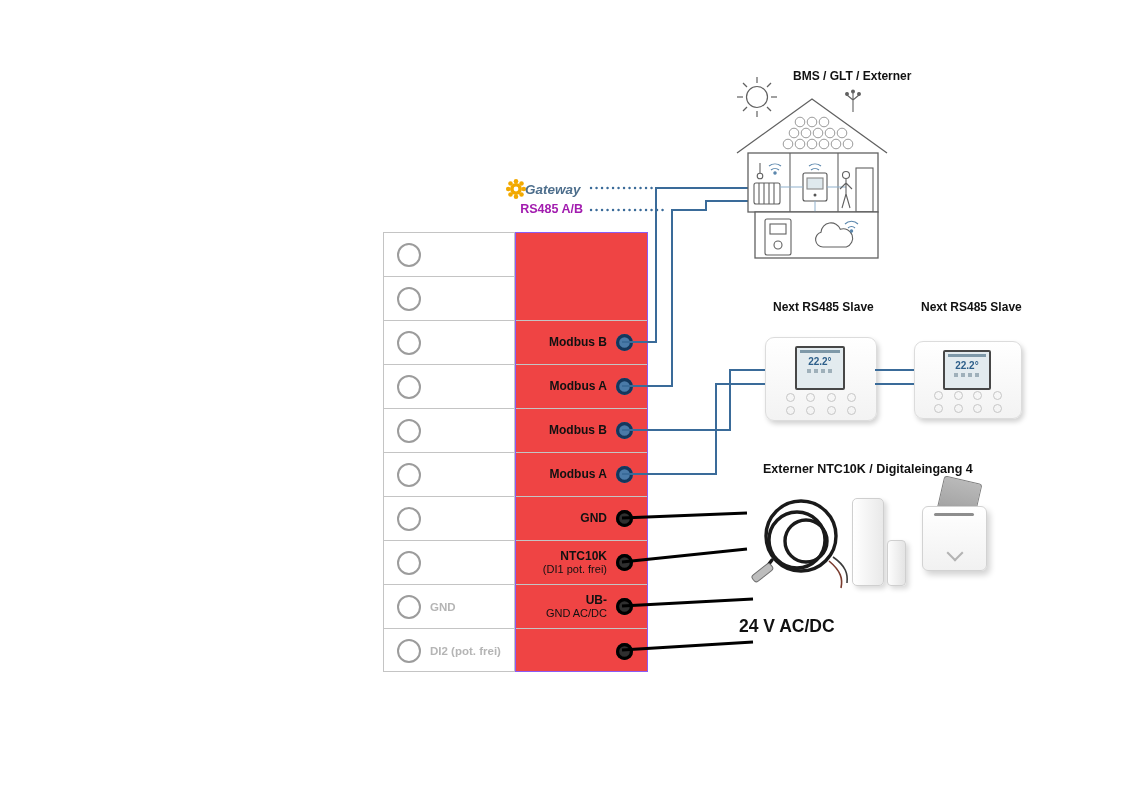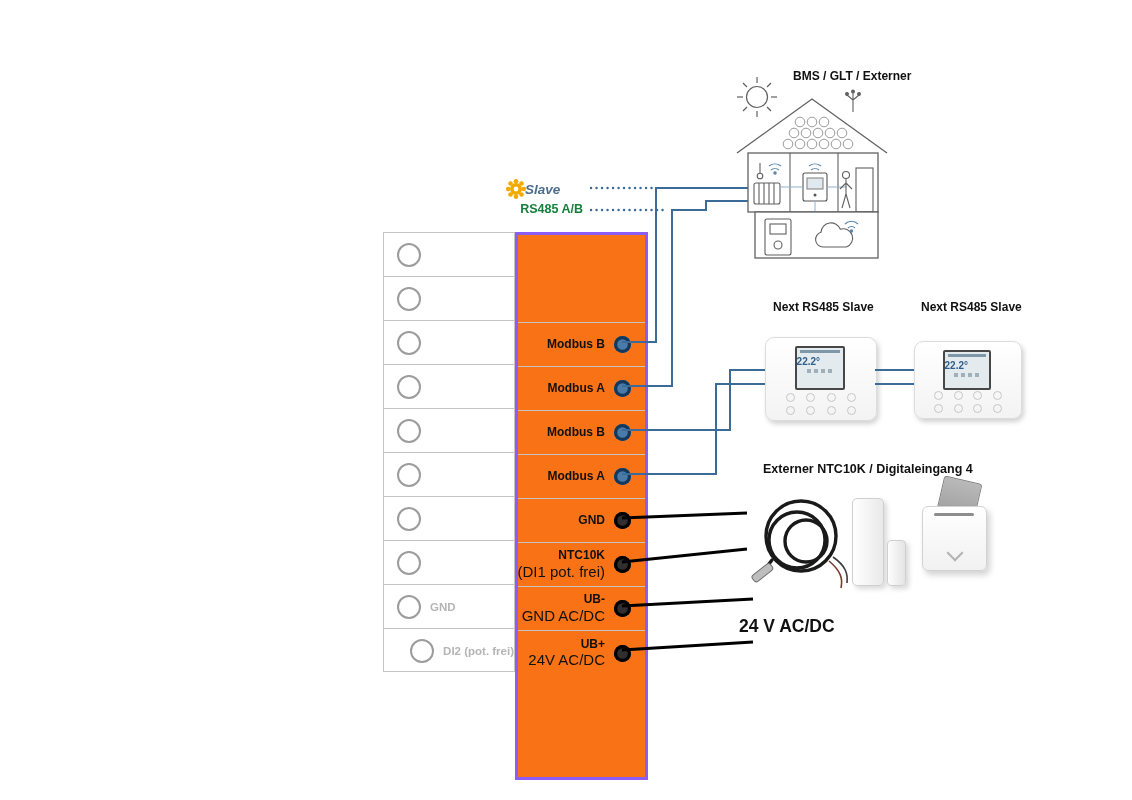--- a/index.html
+++ b/index.html
@@ -4,56 +4,56 @@
 <style>
   html,body{margin:0;padding:0;background:#ffffff;}
   .stage{position:relative;width:1132px;height:800px;background:#fff;overflow:hidden;
          font-family:"Liberation Sans",sans-serif;color:#111;}
 
   
   .tleft{position:absolute;left:383px;top:232px;width:132px;height:440px;
          border:1px solid #c4c4c4;box-sizing:border-box;background:#fff;z-index:2;}
   .lcell{position:relative;height:44px;box-sizing:border-box;border-bottom:1px solid #c4c4c4;
          display:flex;align-items:center;padding-left:13px;}
-  .lcell:last-child{border-bottom:none;justify-content:flex-end;}
+  .lcell:last-child{border-bottom:none;}
   .screw{width:20px;height:20px;border:2px solid #9c9c9c;border-radius:50%;background:#fff;flex:none;}
   .llabel{margin-left:9px;font-weight:bold;font-size:11.5px;color:#b5b5b5;white-space:nowrap;}
 
-  .tright{position:absolute;left:515px;top:232px;width:133px;height:548px;
-          border:3px solid #8b5cf6;box-sizing:border-box;background:#f97316;z-index:2;}
+  .tright{position:absolute;left:515px;top:232px;width:133px;height:440px;
+          border:1px solid #8b5cf6;box-sizing:border-box;background:#ef4444;z-index:2;}
   .rcell{position:relative;height:44px;box-sizing:border-box;border-bottom:1px solid #c4c4c4;}
   .rcell:last-child{border-bottom:none;}
   .rcell--tall{height:88px;}
   .rlabels{position:absolute;left:4px;right:40px;top:0;bottom:0;display:flex;
            flex-direction:column;justify-content:center;align-items:flex-end;text-align:right;}
   .rl1{font-weight:bold;font-size:12px;line-height:1.2;color:#111;white-space:nowrap;}
-  .rl2{font-size:15px;line-height:1.2;color:#111;white-space:nowrap;}
+  .rl2{font-size:11px;line-height:1.2;color:#111;white-space:nowrap;}
   .dot{position:absolute;right:14px;top:50%;margin-top:-8.5px;width:17px;height:17px;border-radius:50%;}
   .dot--blue{background:#4a7aa8;box-shadow:inset 0 0 0 3.2px #14375c;}
   .dot--black{background:#2f2f2f;box-shadow:inset 0 0 0 3.2px #000;}
 
   
   .modbus-logo{position:absolute;left:505px;top:178px;display:flex;align-items:center;z-index:6;}
   .modbus-logo svg{width:22px;height:22px;margin-right:-2px;}
   .modbus-text{font-weight:bold;font-style:italic;font-size:13.5px;color:#4d6e8c;}
   .rs485-label{position:absolute;left:470px;top:202px;width:113px;text-align:right;
-               font-weight:bold;font-size:12.5px;color:#15803d;z-index:6;}
+               font-weight:bold;font-size:12.5px;color:#a21caf;z-index:6;}
   .bms-label{position:absolute;left:793px;top:69px;font-weight:bold;font-size:12px;z-index:6;}
   .slave-label{position:absolute;font-weight:bold;font-size:12px;z-index:6;white-space:nowrap;padding-left:8px;}
   .sensors-header{position:absolute;left:763px;top:462px;font-weight:bold;font-size:12.5px;z-index:6;}
   .supply-label{position:absolute;left:739px;top:616px;font-weight:bold;font-size:17.5px;z-index:6;}
 
   
   .device{position:absolute;background:linear-gradient(#ffffff,#f3f3f3);
           border:1px solid #dcdcdc;border-radius:9px;
           box-shadow:2px 3px 5px rgba(0,0,0,.18);z-index:3;}
   .dscreen{position:absolute;left:26%;top:10%;width:46%;height:53%;
            background:#e3ebef;border:2px solid #474747;border-radius:2px;box-sizing:border-box;}
   .dscreen-top{height:3px;background:#7e98a8;margin:2px 3px 0 3px;}
-  .dtemp{font-weight:bold;font-size:10px;color:#2e5f8a;margin-top:3px;}
+  .dtemp{font-weight:bold;font-size:10px;color:#2e5f8a;text-align:center;margin-top:3px;}
   .dicons{display:flex;justify-content:center;gap:3px;margin-top:2px;}
   .dicons i{width:4px;height:4px;background:#9fb0ba;display:block;}
   .dbtns{position:absolute;left:13%;right:13%;bottom:6%;display:grid;
          grid-template-columns:repeat(4,1fr);row-gap:4px;justify-items:center;}
   .dbtns i{width:7px;height:7px;border:1px solid #c6c6c6;border-radius:50%;display:block;}
 
   
   .door-bar{position:absolute;left:852px;top:498px;width:30px;height:86px;border-radius:5px;
             background:linear-gradient(90deg,#ffffff,#e9e9e9);border:1px solid #cfcfcf;
             box-shadow:3px 3px 5px rgba(0,0,0,.15);z-index:3;}
@@ -86,21 +86,21 @@
           <circle cx="18" cy="18" r="2.5"></circle>
         <circle cx="12" cy="20.5" r="2.5"></circle>
           <circle cx="6" cy="18" r="2.5"></circle>
         <circle cx="3.5" cy="12" r="2.5"></circle>
           <circle cx="6" cy="6" r="2.5"></circle>
         <circle cx="12" cy="3.5" r="2.5"></circle>
           <circle cx="18" cy="6" r="2.5"></circle>
         <circle cx="12" cy="12" r="2.6" fill="#ffffff"></circle>
       </g>
     </svg>
-    <span class="modbus-text">Slave</span>
+    <span class="modbus-text">Gateway</span>
   </div>
   <div class="rs485-label">RS485 A/B</div>
   <div class="bms-label">BMS / GLT / Externer</div>
 
   <div class="tleft">
     <div class="lcell">
       <span class="screw"></span>
       <span class="llabel"></span>
     </div>
     <div class="lcell">
@@ -186,24 +186,20 @@
       <span class="dot dot--black"></span>
     </div>
     <div class="rcell">
       <div class="rlabels">
         <div class="rl1">UB-</div>
         <div class="rl2">GND AC/DC</div>
       </div>
       <span class="dot dot--black"></span>
     </div>
     <div class="rcell">
-      <div class="rlabels">
-        <div class="rl1">UB+</div>
-        <div class="rl2">24V AC/DC</div>
-      </div>
       <span class="dot dot--black"></span>
     </div>
   </div>
 
   <div class="slave-label" style="left:765px;top:300px;">Next RS485 Slave</div>
   <div class="slave-label" style="left:913px;top:300px;">Next RS485 Slave</div>
 
   <div class="device" style="left:765px;top:337px;width:110px;height:82px;">
     <div class="dscreen">
       <div class="dscreen-top"></div>

